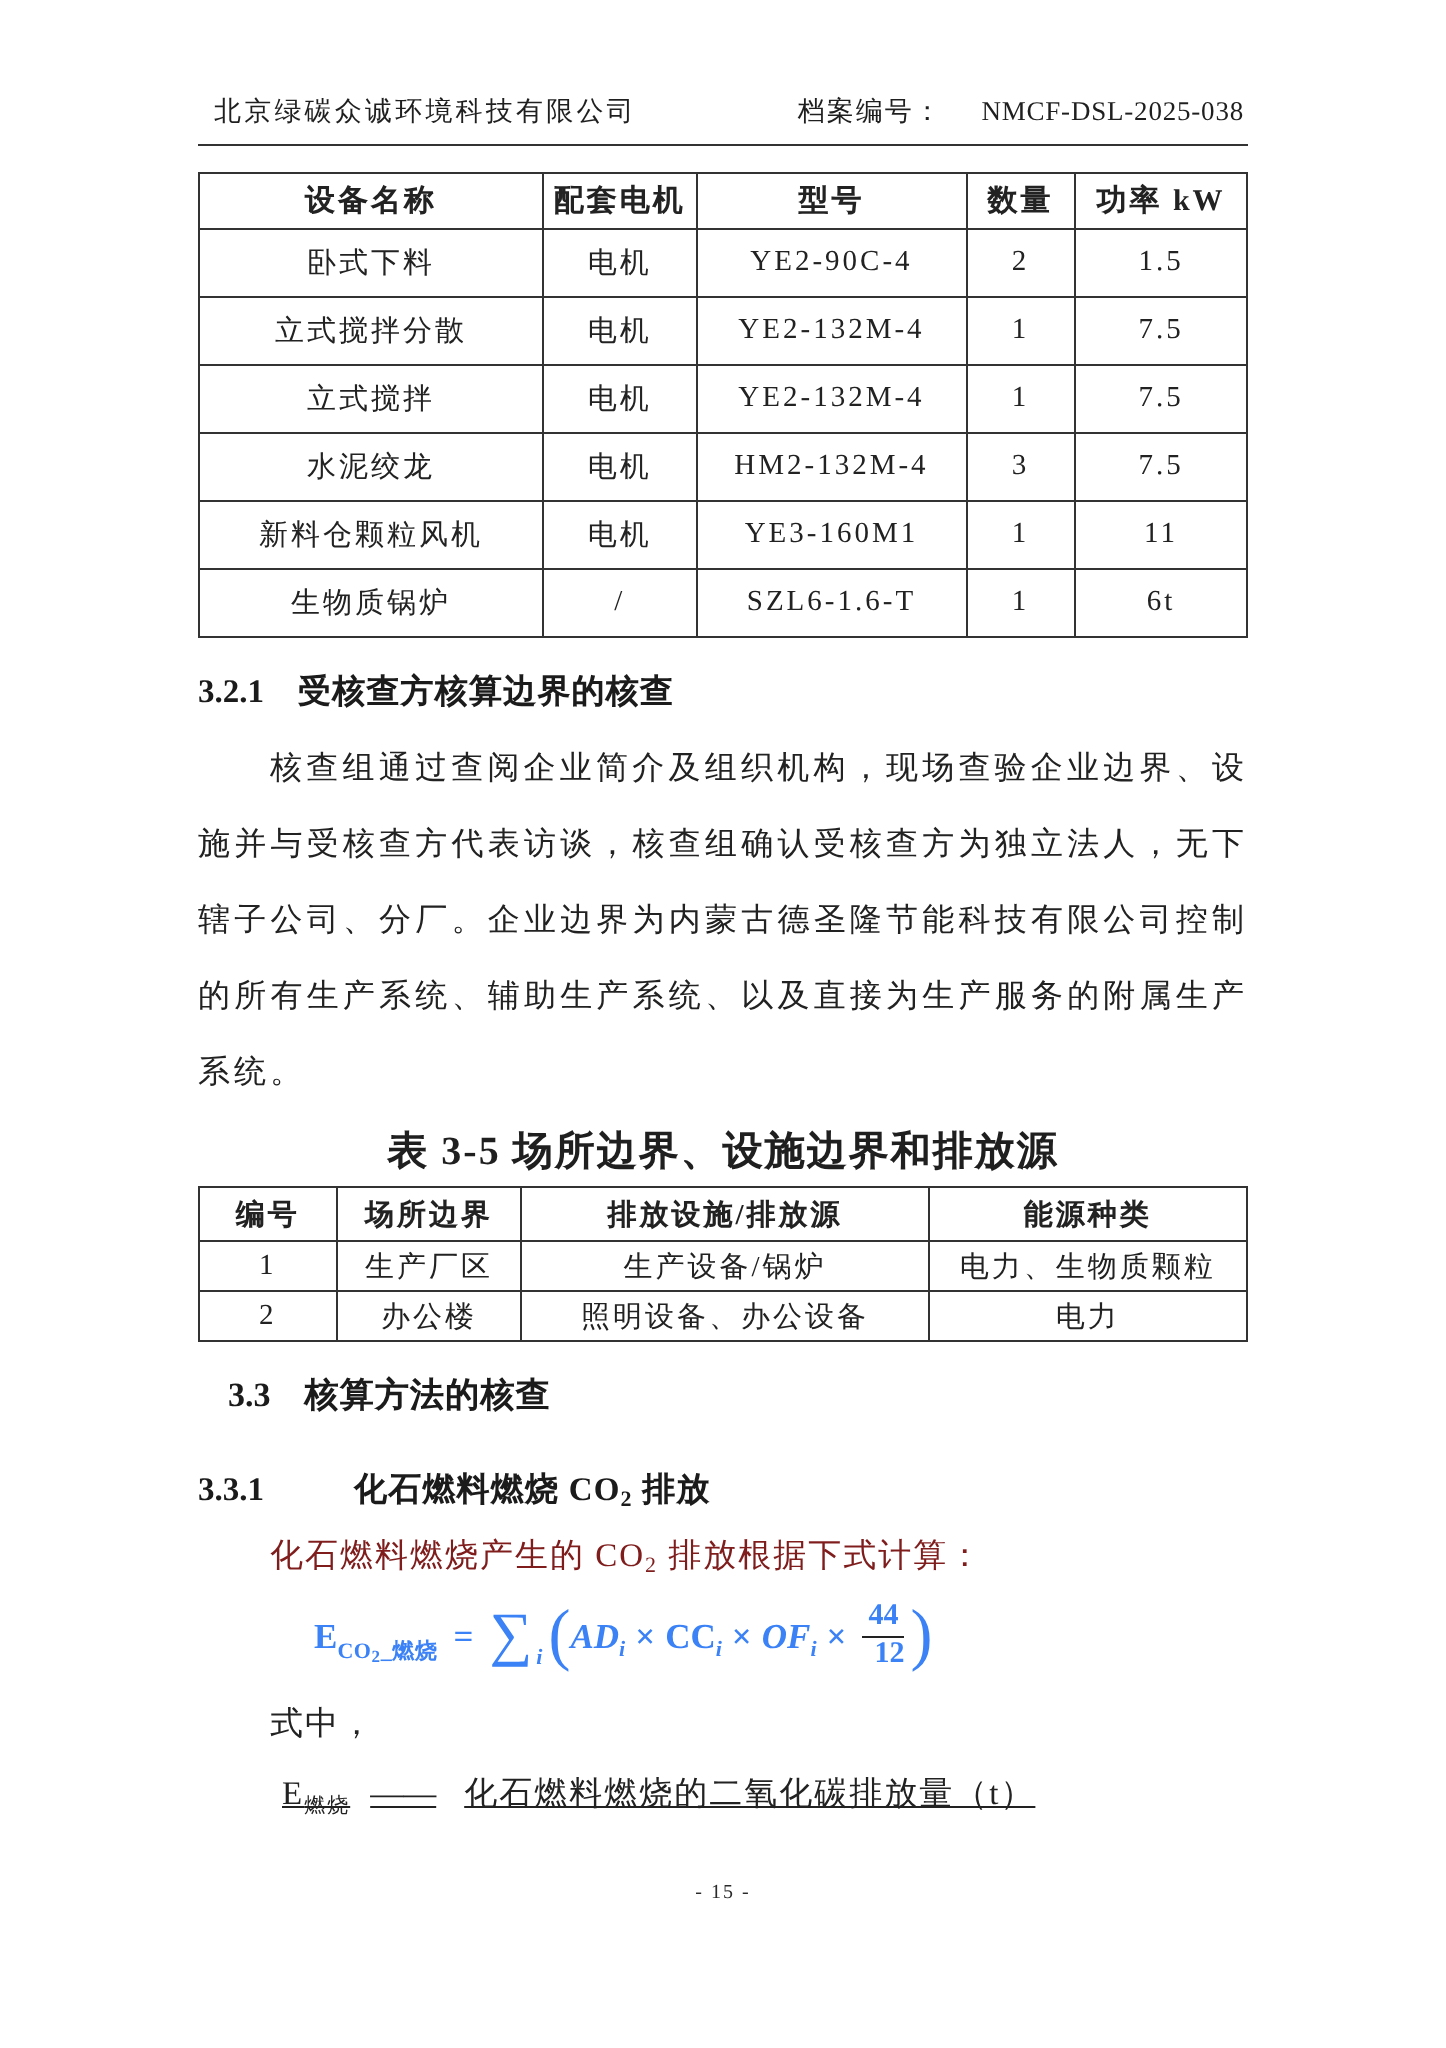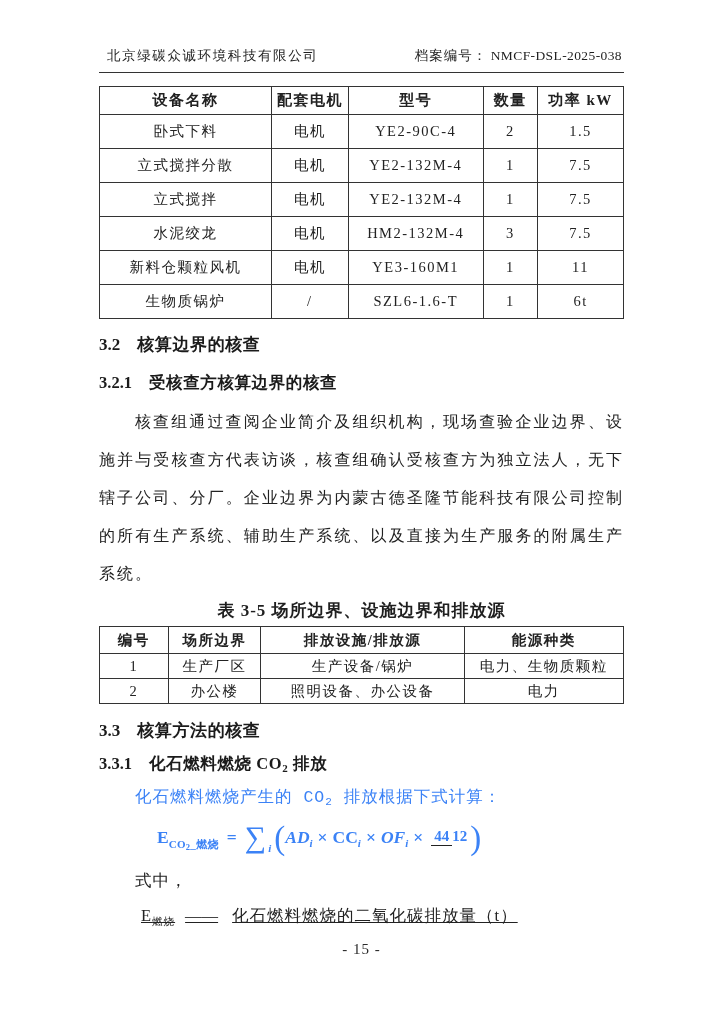--- a/index.html
+++ b/index.html
@@ -26,21 +26,21 @@
   .doc-header {
     display: flex;
     justify-content: space-between;
     align-items: baseline;
     font-size: 13.5px;
     padding: 0 2px 7px 8px;
     border-bottom: 1.4px solid #333;
   }
   .company { letter-spacing: 1.6px; }
   .file-no-group { white-space: nowrap; }
-  .file-label { letter-spacing: 1px; margin-right: 0; text-align: right; }
+  .file-label { letter-spacing: 1px; margin-right: 16px; text-align: right; }
   .file-number { letter-spacing: 0.4px; }
 
   
   table {
     width: 100%;
     border-collapse: collapse;
     table-layout: fixed;
     color: #222;
     padding-left: 26px;
   }
@@ -73,48 +73,47 @@
     display: flex;
     align-items: baseline;
     font-weight: bold;
     font-size: 17px;
     letter-spacing: 0.6px;
     color: #1b1b1b;
   }
   .sec-h .num { letter-spacing: 0; margin-right: 17px; }
   .h-3-2   { margin-top: 14px; }
   .h-3-2-1 { margin-top: 16px; font-size: 16.5px; }
-  .h-3-3   { margin-top: 15px; }
-  .h-3-3-1 { margin-top: 11px; font-size: 16.5px; }
+  .h-3-3   { margin-top: 15px; margin-left: 15px; }
+  .h-3-3-1 { margin-top: 25px; font-size: 16.5px; gap: 28px; }
 
   
   .para {
     margin-top: 9px;
     font-size: 16px;
     line-height: 38px;
     letter-spacing: 2px;
     text-align: justify;
     text-justify: inter-character;
     text-indent: 36px;
     color: #222;
   }
   .caption {
     margin-top: 6px;
     text-align: center;
     font-weight: bold;
-    font-size: 17px;
+    font-size: 20px;
     letter-spacing: 1px;
   }
   .formula-intro {
     margin-top: 11px;
     font-size: 16.5px;
     letter-spacing: 1px;
     text-indent: 36px;
-    color: #3b82f6;
-    font-family: Liberation Mono, monospace;
+    color: #7f1d1d;
   }
   .sub2 { font-size: 11px; position: relative; top: 3px; }
 
   
   .formula {
     display: flex;
     align-items: center;
     margin-top: 7px;
     margin-left: 58px;
     font-size: 17.5px;
@@ -127,22 +126,22 @@
   .f-eq { margin: 0 8px; }
   .f-sum { font-size: 30px; line-height: 1; font-weight: 500; }
   .f-sum-sub { font-size: 11px; font-style: italic; align-self: flex-end; margin: 0 3px 5px 2px; }
   .f-paren { font-size: 33px; font-weight: 400; line-height: 1; transform: scaleY(1.05); }
   .f-term { font-style: italic; }
   .f-term .upright { font-style: normal; }
   .f-sub { font-size: 11px; font-style: italic; position: relative; top: 4px; }
   .f-times { margin: 0 5px; }
   .frac {
     display: inline-flex;
-    flex-direction: row;
-    align-items: center;
+    flex-direction: column;
+    align-items: flex-end;
     font-size: 15px;
     line-height: 1.15;
     margin: 0 3px;
   }
   .frac .fnum { border-bottom: 1.3px solid #222; padding: 0 3px; }
 
   .where {
     margin-top: 11px;
     font-size: 16.5px;
     text-indent: 36px;
@@ -159,21 +158,21 @@
   }
   .def-sub { font-size: 10.5px; position: relative; top: 4px; }
   .def-dash { margin: 0 14px 0 10px; letter-spacing: 0; }
 
   
   .footer {
     position: absolute;
     left: 0; right: 0;
     top: 941px;
     text-align: center;
-    font-size: 15px;
+    font-size: 10px;
     letter-spacing: 1px;
     color: #2a2a2a;
   }
 </style>
 </head>
 <body>
 
 <div class="page">
   <div class="content">
 
@@ -241,24 +240,20 @@
         <tr>
           <td>生物质锅炉</td>
           <td>/</td>
           <td>SZL6-1.6-T</td>
           <td>1</td>
           <td>6t</td>
         </tr>
       </tbody>
     </table>
 
-    <div class="sec-h h-3-2">
-      <span class="num">3.2</span>
-      <span>核算边界的核查</span>
-    </div>
 
     <div class="sec-h h-3-2-1">
       <span class="num">3.2.1</span>
       <span>受核查方核算边界的核查</span>
     </div>
 
     <p class="para">核查组通过查阅企业简介及组织机构，现场查验企业边界、设施并与受核查方代表访谈，核查组确认受核查方为独立法人，无下辖子公司、分厂。企业边界为内蒙古德圣隆节能科技有限公司控制的所有生产系统、辅助生产系统、以及直接为生产服务的附属生产系统。</p>
 
     <div class="caption">表 3-5 场所边界、设施边界和排放源</div>
 

